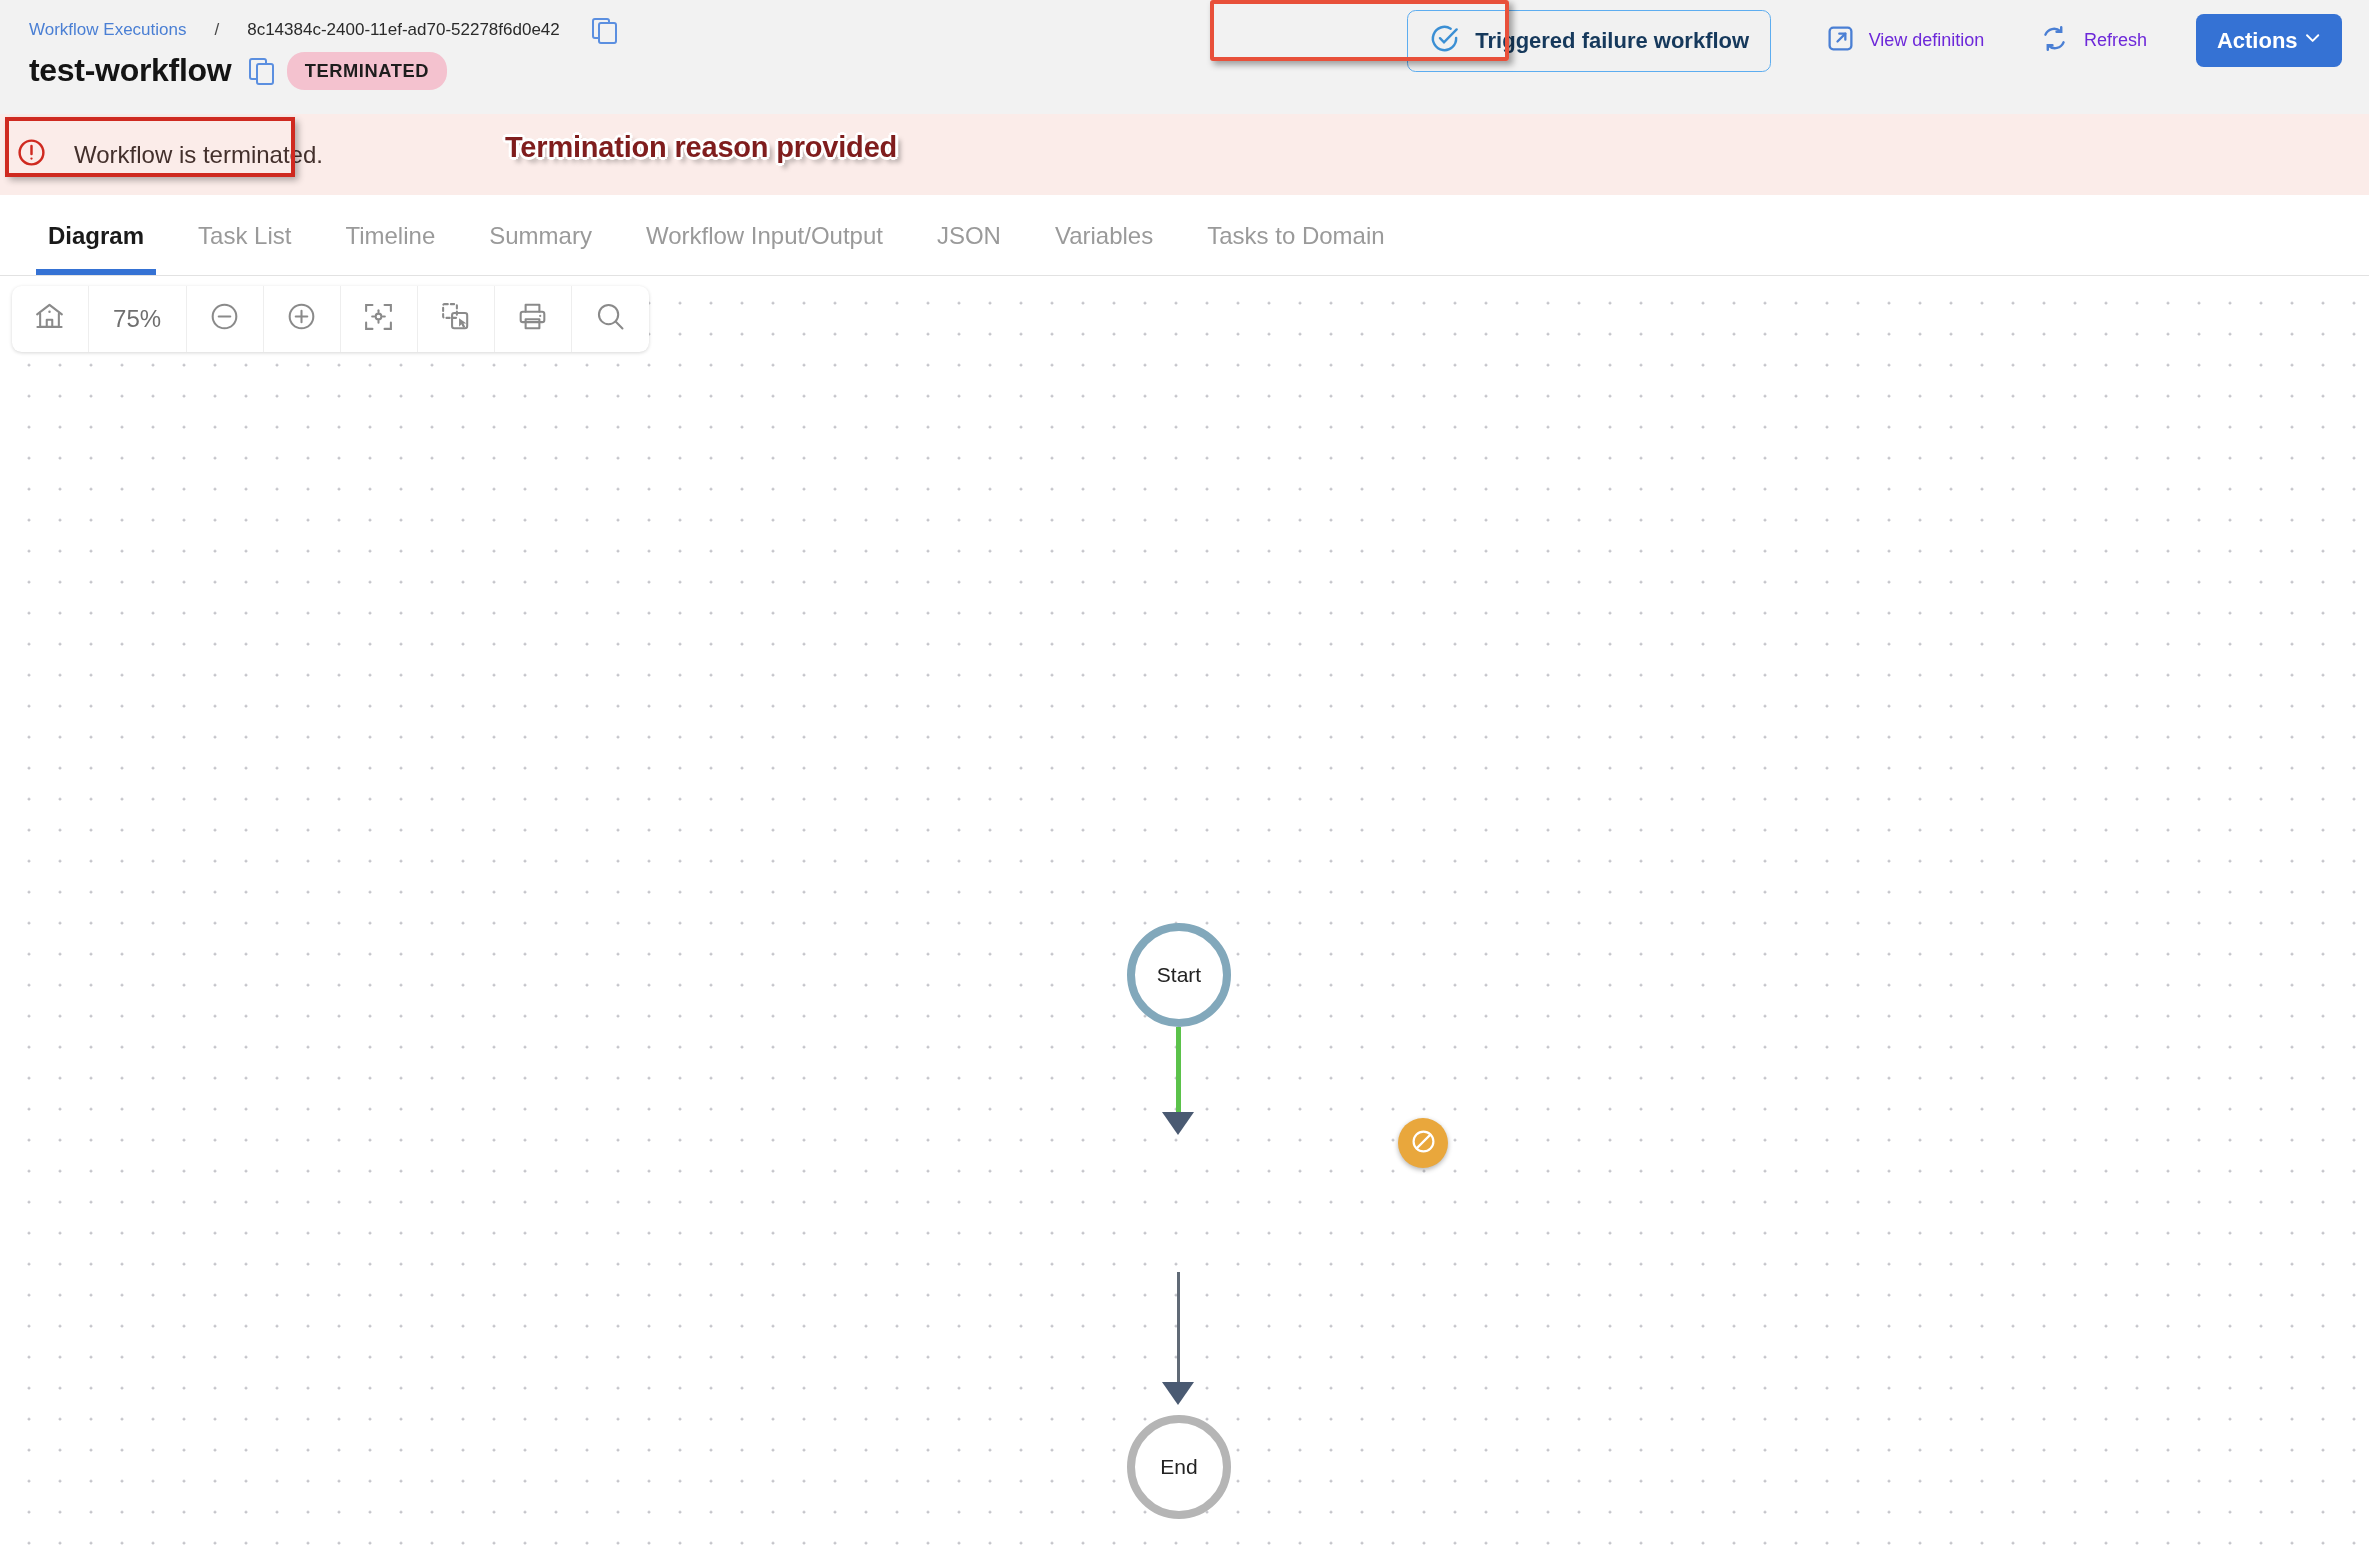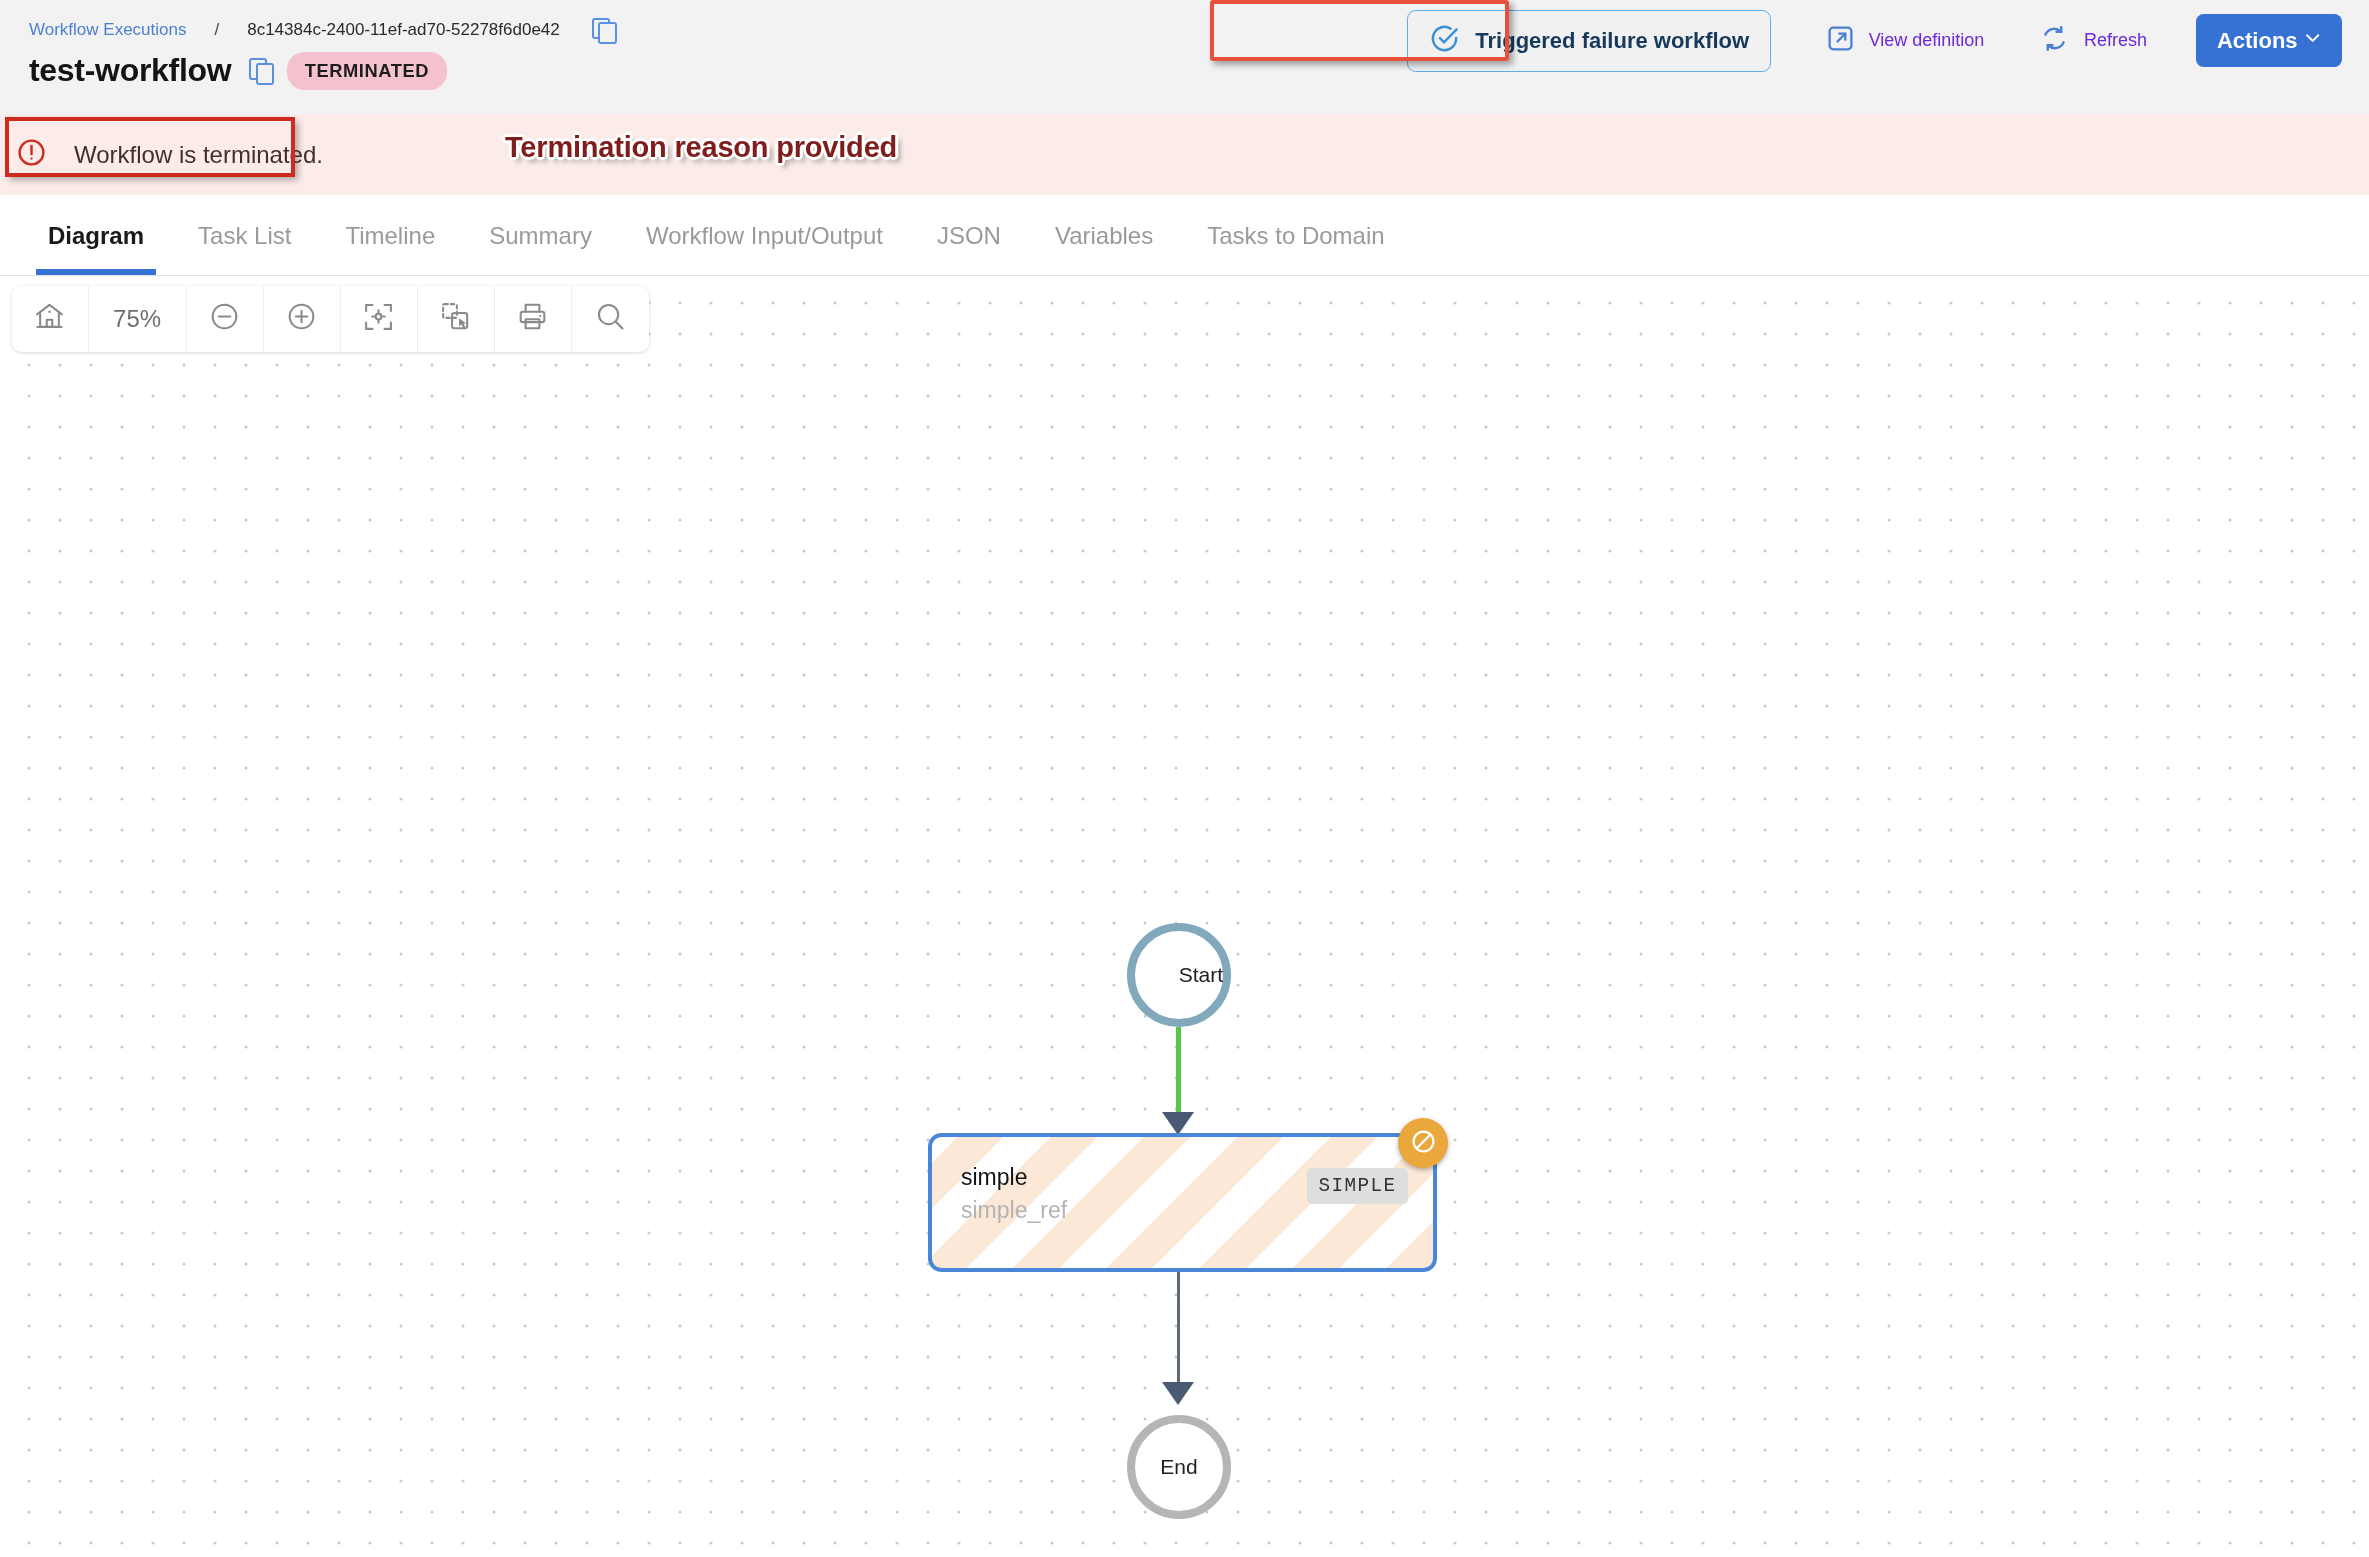--- a/index.html
+++ b/index.html
@@ -139,21 +139,21 @@
   }
   .tb-item:last-child { border-right: none; }
   .tb-zoom { font-size: 24px; color: #6f6f6f; width: 98px; }
 
   
   .node-start, .node-end {
     position: absolute; width: 104px; height: 104px; border-radius: 50%;
     background: #fff; display: flex; align-items: center; justify-content: center;
     font-size: 21px; color: #222;
   }
-  .node-start { left: 1127px; top: 647px; border: 8.7px solid #82a8bb; justify-content: flex-end; }
+  .node-start { left: 1127px; top: 647px; border: 8.7px solid #82a8bb; }
   .node-end   { left: 1127px; top: 1139px; border: 8.7px solid #b5b5b5; }
 
   .node-task {
     position: absolute; left: 928px; top: 857px;
     width: 509px; height: 139px;
     border: 4.8px solid #4a86d8; border-radius: 13.5px;
     background-color: #ffffff;
     background-image: repeating-linear-gradient(
       -45deg,
       #fbe8d6 0px, #fbe8d6 33px,
@@ -363,25 +363,20 @@
     </div>
   </div>
 
   <div class="node-start">
     <span>Start</span>
   </div>
 
   <div class="edge edge-1"></div>
   <div class="arrow arrow-1"></div>
 
-  <div class="node-task">
-    <span class="task-name">simple</span>
-    <span class="task-ref">simple_ref</span>
-    <span class="task-badge">SIMPLE</span>
-  </div>
 
   <div class="task-status">
     <span>
       <svg width="29" height="29" viewBox="0 0 24 24" fill="none" stroke="#ffffff" stroke-width="1.8" stroke-linecap="round">
         <circle cx="12" cy="12" r="8.2"></circle>
           <path d="M6.3 17.7L17.7 6.3"></path>
       </svg>
     </span>
   </div>
 

